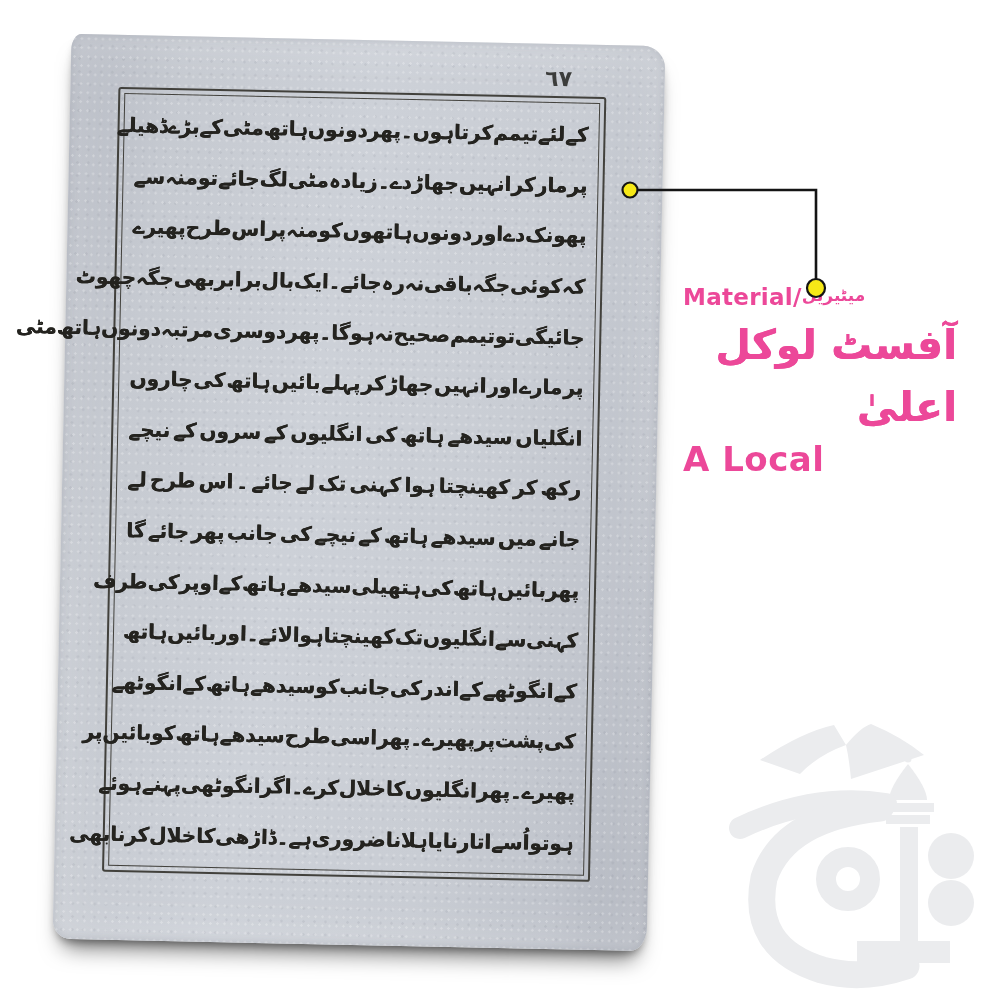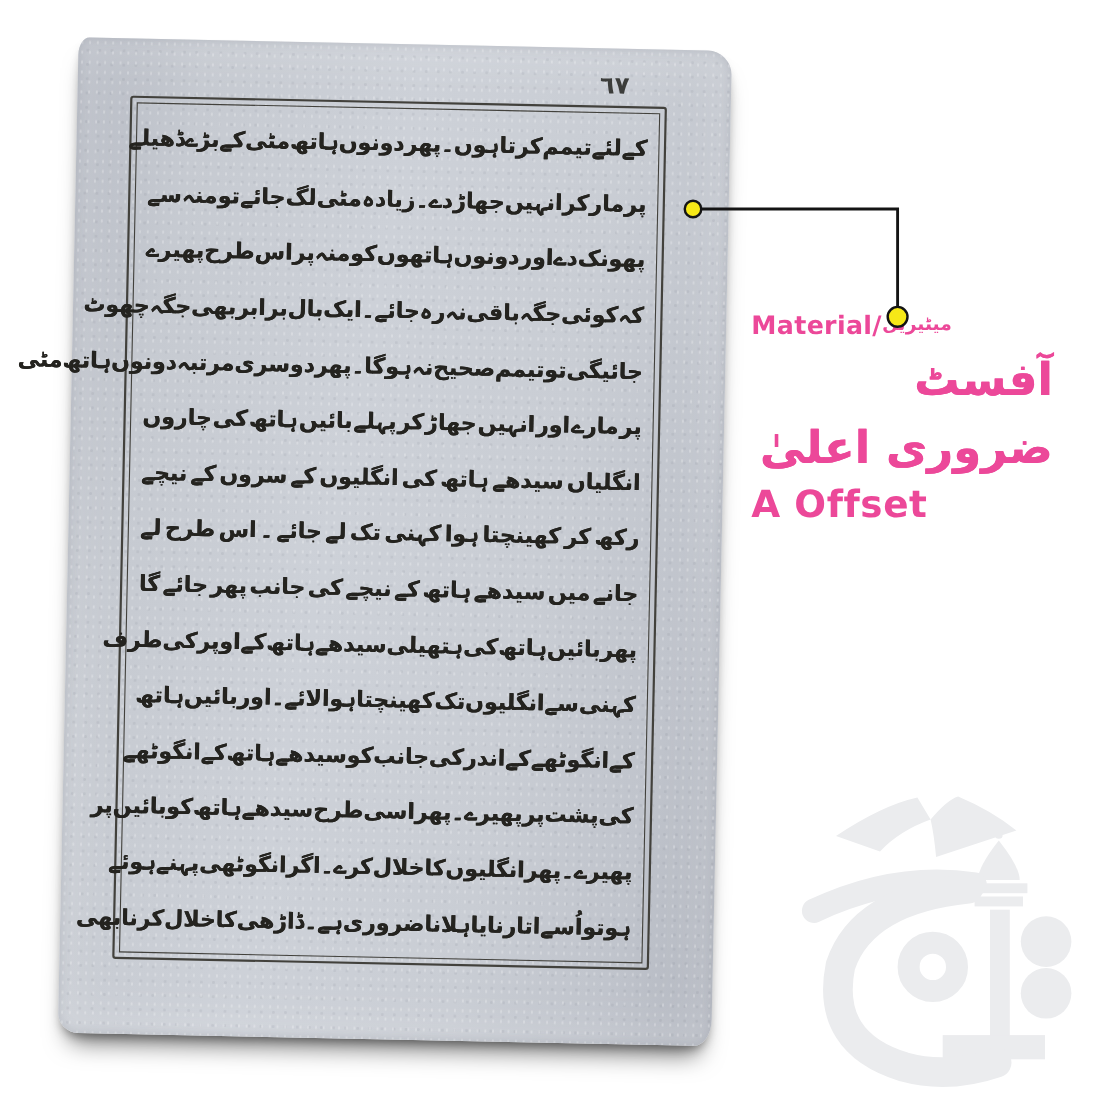--- a/index.html
+++ b/index.html
@@ -303,17 +303,17 @@
   <svg class="connector" viewBox="560 150 300 160" aria-hidden="true">
     <polyline points="630,190 816,190 816,288" fill="none" stroke="#141414" stroke-width="2.6"></polyline>
     <circle cx="630" cy="190" r="7.5" stroke="#141414" stroke-width="2.2" fill="#f6e817"></circle>
     <circle cx="816" cy="288" r="9" stroke="#141414" stroke-width="2.2" fill="#f6e817"></circle>
   </svg>
 
   <div class="callout">
     <div class="callout-title">
       <span class="en">Material</span><span class="en">/</span><span class="ur" dir="rtl">میٹیریل</span>
     </div>
-    <div class="callout-urdu" dir="rtl">آفسٹ ضروری اعلیٰ</div>
-    <div class="callout-en">A Offset</div>
+    <div class="callout-urdu" dir="rtl">آفسٹ لوکل اعلیٰ</div>
+    <div class="callout-en">A Local</div>
   </div>
 
 </div>
 
 </body></html>

